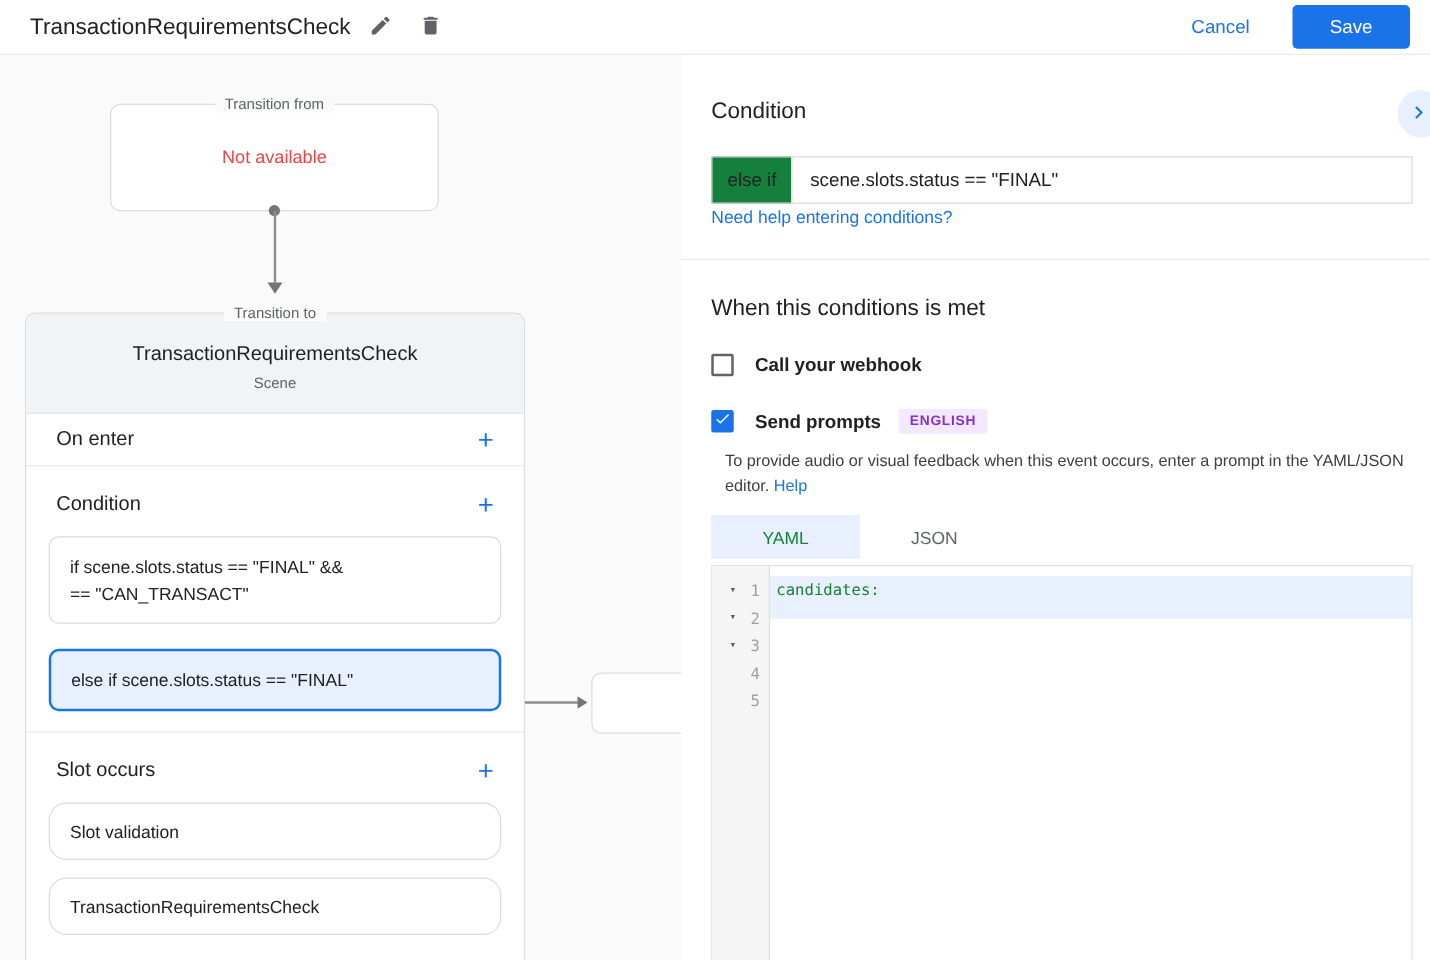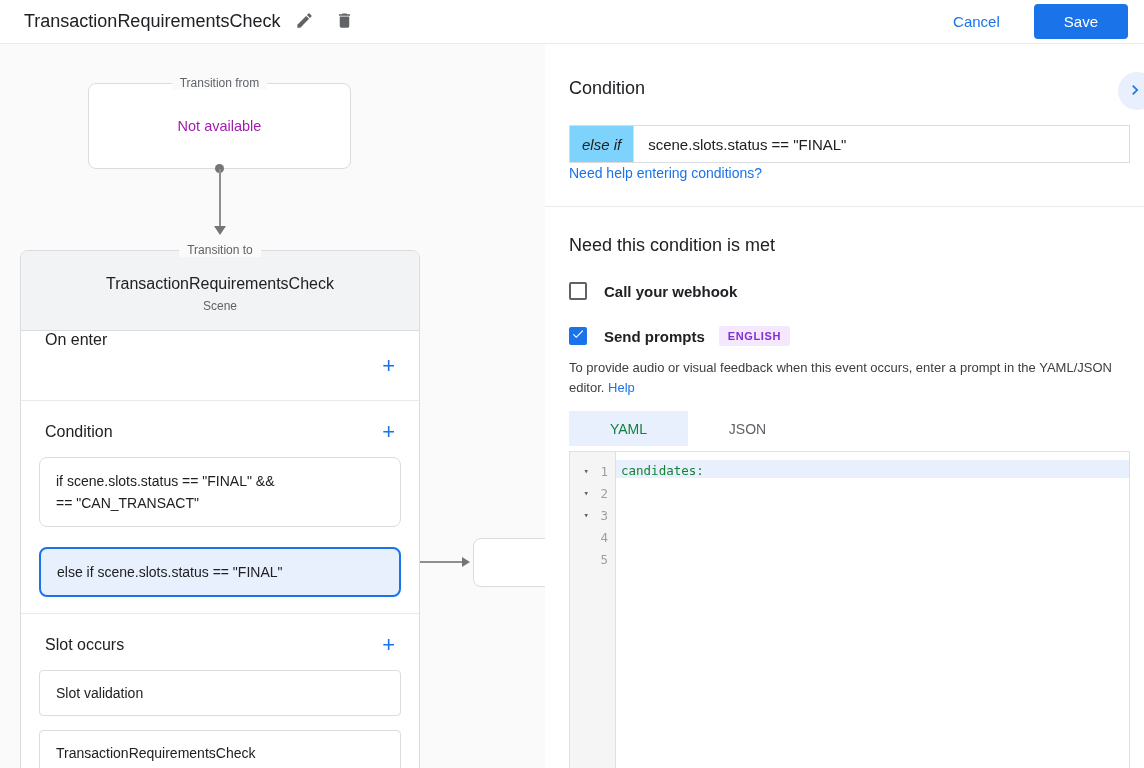--- a/index.html
+++ b/index.html
@@ -21,100 +21,100 @@
 
   .main { display:flex; height:724px; }
 
   
   .canvas { width:545px; height:724px; background:#fafafa; position:relative; overflow:hidden; flex:none; }
 
   .from-box { position:absolute; left:88px; top:39px; width:263px; height:86px; background:#fff;
     border:1px solid #dadce0; border-radius:8px; display:flex; align-items:center; justify-content:center; }
   .legend { position:absolute; top:-8px; left:50%; transform:translateX(-50%); background:#fafafa;
     padding:0 8px; font-size:12px; color:#5f6368; white-space:nowrap; }
-  .from-box-text { font-size:14.5px; color:#a21caf; }
+  .from-box-text { font-size:14.5px; color:#ef4444; }
 
   .conn-dot { position:absolute; width:9px; height:9px; border-radius:50%; background:#757575; }
   .vline { position:absolute; width:2px; background:#8a8f94; }
   .hline { position:absolute; height:2px; background:#8a8f94; }
   .arrow-down { position:absolute; width:0; height:0; border-left:6px solid transparent;
     border-right:6px solid transparent; border-top:9px solid #757575; }
   .arrow-right { position:absolute; width:0; height:0; border-top:5px solid transparent;
     border-bottom:5px solid transparent; border-left:8px solid #757575; }
 
   .scene-card { position:absolute; left:20px; top:206px; width:400px; height:540px;
     background:#fff; border:1px solid #dadce0; border-radius:8px; }
   .scene-card .legend { background:#fafafa; }
   .scene-header { height:80px; background:#f1f3f4; border-bottom:1px solid #dadce0;
     border-radius:8px 8px 0 0; display:flex; flex-direction:column; align-items:center;
     justify-content:center; padding-top:6px; }
   .scene-title { font-size:16px; color:#202124; }
   .scene-subtitle { font-size:12px; color:#5f6368; margin-top:6px; }
 
-  .card-row { display:flex; justify-content:space-between;
-    padding:0 24px; height:70px; border-bottom:1px solid #e8eaed; }
+  .card-row { display:flex; align-items:center; justify-content:space-between;
+    padding:0 24px; height:42px; border-bottom:1px solid #e8eaed; }
   .row-label { font-size:16px; color:#202124; }
   .plus { color:#1a73e8; font-size:22px; font-weight:400; background:none; border:none;
     cursor:pointer; line-height:1; font-family:inherit; }
 
   .card-section { padding:12px 18px 16px 18px; border-bottom:1px solid #e8eaed; }
   .section-label-row { display:flex; align-items:center; justify-content:space-between;
     padding:8px 6px 14px 6px; }
   .cond-box { border:1px solid #dadce0; border-radius:8px; padding:12px 16px;
     font-size:14px; line-height:22px; color:#202124; background:#fff; margin-bottom:20px; cursor:pointer; }
   .cond-box.selected { background:#e8f0fe; border:2px solid #1a73e8; margin-bottom:0; }
-  .slot-box { border:1px solid #dadce0; border-radius:4px; padding:0 16px; height:46px;
+  .slot-box { border:1px solid #dadce0; border-radius:14px; padding:0 16px; height:46px;
     display:flex; align-items:center; font-size:14px; color:#202124; background:#fff;
     margin-bottom:14px; cursor:pointer; }
   .target-box { position:absolute; left:473px; top:494px; width:90px; height:49px;
     background:#fff; border:1px solid #dadce0; border-radius:8px; }
 
   
   .panel { flex:1; background:#fff; display:flex; flex-direction:column; position:relative; }
   .panel-sec1 { padding:34px 14px 24px 24px; border-bottom:1px solid #e8eaed; position:relative; }
   .panel-h { font-size:18px; font-weight:400; color:#202124; }
   .collapse-btn { position:absolute; top:28px; right:-12px; width:38px; height:38px; border-radius:50%;
     background:#e8f0fe; border:none; cursor:pointer; display:flex; align-items:center; padding-left:7px; }
   .collapse-btn svg { width:20px; height:20px; fill:#1a73e8; }
   .cond-input-row { display:flex; margin-top:26px; height:38px; }
-  .cond-prefix { background:#7dd3fc; border:1px solid #dadce0; border-right:none;
-    display:flex; align-items:center; padding:16px 12px; font-size:15px; color:#202124;font-style:italic; }
+  .cond-prefix { background:#15803d; border:1px solid #dadce0; border-right:none;
+    display:flex; align-items:center; padding:16px 12px; font-size:15px; color:#202124; }
   .cond-input { flex:1; border:1px solid #dadce0; font-size:15px; color:#202124;
     padding:0 14px; font-family:inherit; outline:none; background:#fff; }
   .help-link { display:inline-block; margin-top:2px; font-size:14px; color:#1a73e8;
     text-decoration:none; cursor:pointer; }
 
   .panel-sec2 { padding:28px 14px 0 24px; display:flex; flex-direction:column; flex:1; min-height:0; }
   .check-row { display:flex; align-items:center; margin-top:26px; }
   .checkbox { width:18px; height:18px; border:2px solid #5f6368; border-radius:2px;
     background:#fff; cursor:pointer; flex:none; }
   .checkbox.checked { background:#1a73e8; border-color:#1a73e8; display:flex;
     align-items:center; justify-content:center; }
   .checkbox.checked svg { width:14px; height:14px; fill:#fff; }
   .check-label { font-size:15px; font-weight:700; color:#202124; margin-left:17px; }
   .lang-badge { margin-left:14px; background:#f3e8fd; color:#8430ce; font-size:11px;
     font-weight:700; letter-spacing:0.6px; padding:4px 9px; border-radius:2px; }
-  .desc { margin-top:12px; font-size:13px; line-height:1.5; color:#3c4043; max-width:575px; }
+  .desc { margin-top:12px; font-size:13px; line-height:1.5; color:#3c4043; max-width:575px;margin-left:11px; }
   .desc a { color:#1a73e8; text-decoration:none; cursor:pointer; }
 
   .tabs { display:flex; margin-top:14px; }
   .tab { width:119px; height:35px; border:none; background:transparent; font-family:inherit;
     font-size:14px; font-weight:500; color:#5f6368; cursor:pointer; }
   .tab.active { background:#e8f0fe; color:#15803d; }
 
   .editor { margin-top:5px; flex:1; min-height:0; border:1px solid #e0e0e0; border-bottom:none;
     display:flex; font-family:"DejaVu Sans Mono", monospace; font-size:12.5px; background:#fff; }
   .editor-gutter { width:46px; background:#f5f5f5; border-right:1px solid #e0e0e0;
     padding-top:8px; flex:none; }
   .gutter-line { height:22px; display:flex; align-items:center; justify-content:flex-end;
     padding-right:7px; }
   .fold { color:#5f6368; font-size:9px; margin-right:5px; cursor:pointer; }
   .lnum { color:#9aa0a6; font-size:12.5px; min-width:14px; text-align:right; }
   .editor-code { flex:1; padding-top:8px; overflow:hidden; cursor:text; }
-  .code-line { height:18px; line-height:22px; white-space:pre; padding-left:5px; color:#202124; }
+  .code-line { height:34px; line-height:22px; white-space:pre; padding-left:5px; color:#202124; }
   .code-line.hl { background:#e8f0fe; }
   .code-line .key { color:#188038; }
   .code-line .plain { color:#202124; }
 </style>
 </head>
 <body>
 
 <div class="topbar">
   <span class="topbar-title">TransactionRequirementsCheck</span>
   <button class="icon-btn">
@@ -202,21 +202,21 @@
             </svg></span>
       </button>
       <div class="cond-input-row">
         <span class="cond-prefix">else if</span>
         <input class="cond-input" type="text" value="scene.slots.status == &quot;FINAL&quot;" style="">
       </div>
       <a class="help-link">Need help entering conditions?</a>
     </div>
 
     <div class="panel-sec2">
-      <div class="panel-h">Need this condition is met</div>
+      <div class="panel-h">When this conditions is met</div>
 
       <div class="check-row">
         <span class="checkbox"></span>
         <span class="check-label">Call your webhook</span>
       </div>
 
       <div class="check-row">
         <span class="checkbox checked">
           <span><svg viewBox="0 0 24 24">
                 <path d="M9 16.2 4.8 12l-1.4 1.4L9 19 21 7l-1.4-1.4z"></path>

